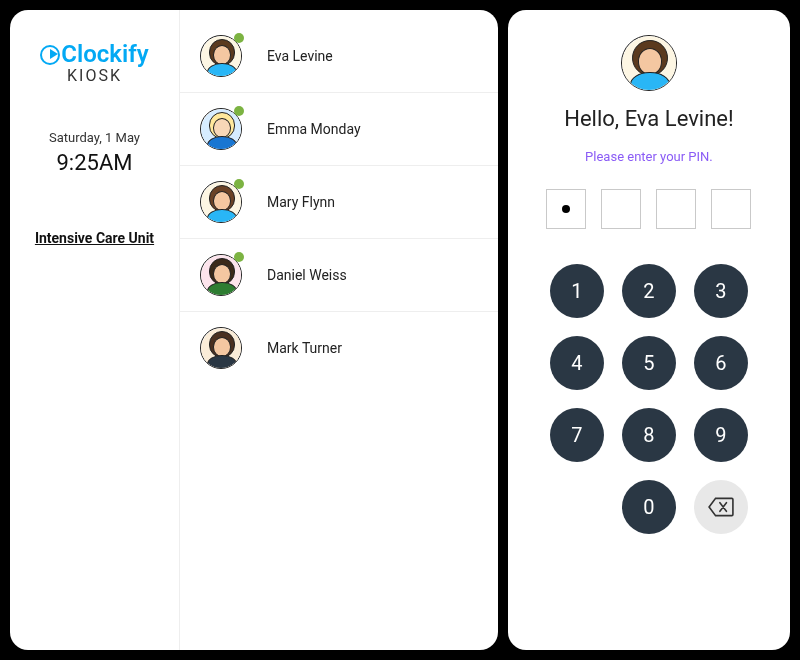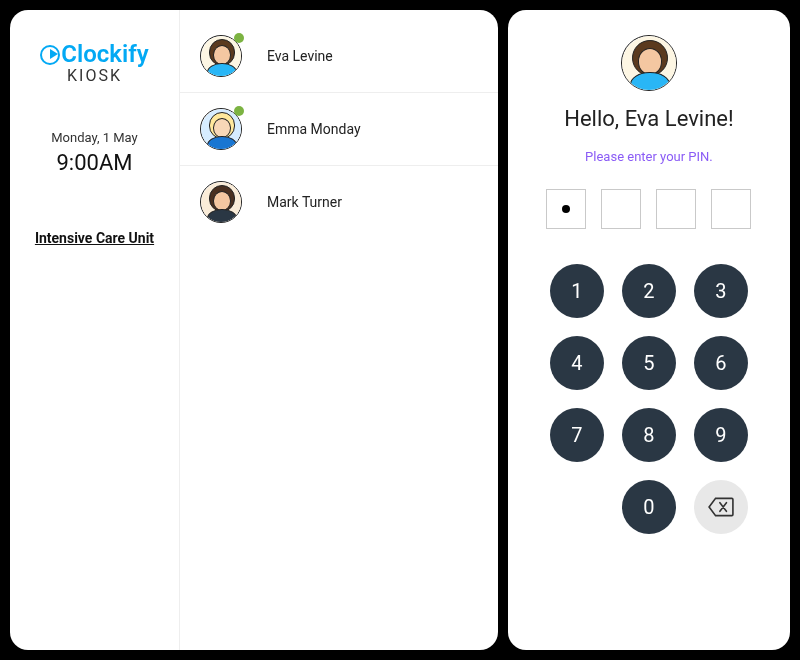--- a/index.html
+++ b/index.html
@@ -198,22 +198,22 @@
 <body>
 
 <div class="panel left-panel">
   <div class="sidebar">
     <div class="logo">
       <span class="logo-text">
         <span class="logo-clock"></span><span>Clockify</span>
       </span>
       <div class="logo-sub">KIOSK</div>
     </div>
-    <div class="date">Monday, 1 May</div>
-    <div class="time">9:00AM</div>
+    <div class="date">Saturday, 1 May</div>
+    <div class="time">9:25AM</div>
     <div class="unit">Intensive Care Unit</div>
   </div>
   <div class="list" id="employee-list">
       <div class="list-item">
         <div class="avatar">
           <div class="avatar-inner">
             <div class="face bg-cream" style="width: 42px; height: 42px; border-radius: 50%; position: relative; overflow: hidden;">
               <div style="position: absolute; top: 3.36px; left: 7.56px; width: 26.88px; height: 26.88px; background: rgb(91, 58, 30); border-radius: 50%; border: 1px solid rgb(34, 34, 34);"></div>
               <div style="position: absolute; top: 9.24px; left: 11.76px; width: 18.48px; height: 20.16px; background: rgb(244, 199, 161); border-radius: 50%; border: 1px solid rgb(34, 34, 34);"></div>
               <div style="position: absolute; bottom: -4.2px; left: 6.3px; width: 29.4px; height: 18.9px; background: rgb(41, 182, 246); border-radius: 50% 50% 0px 0px; border: 1px solid rgb(34, 34, 34);"></div>
@@ -228,20 +228,46 @@
           <div class="avatar-inner">
             <div class="face bg-blue" style="width: 42px; height: 42px; border-radius: 50%; position: relative; overflow: hidden;">
               <div style="position: absolute; top: 3.36px; left: 7.56px; width: 26.88px; height: 26.88px; background: rgb(255, 232, 156); border-radius: 50%; border: 1px solid rgb(34, 34, 34);"></div>
               <div style="position: absolute; top: 9.24px; left: 11.76px; width: 18.48px; height: 20.16px; background: rgb(247, 215, 183); border-radius: 50%; border: 1px solid rgb(34, 34, 34);"></div>
               <div style="position: absolute; bottom: -4.2px; left: 6.3px; width: 29.4px; height: 18.9px; background: rgb(25, 118, 210); border-radius: 50% 50% 0px 0px; border: 1px solid rgb(34, 34, 34);"></div>
             </div>
           </div>
           <div class="status-dot dot-green"></div>
         </div>
         <div class="list-name">Emma Monday</div>
+      </div>
+      <div class="list-item">
+        <div class="avatar">
+          <div class="avatar-inner">
+            <div class="face bg-cream" style="width: 42px; height: 42px; border-radius: 50%; position: relative; overflow: hidden;">
+              <div style="position: absolute; top: 3.36px; left: 7.56px; width: 26.88px; height: 26.88px; background: rgb(107, 66, 38); border-radius: 50%; border: 1px solid rgb(34, 34, 34);"></div>
+              <div style="position: absolute; top: 9.24px; left: 11.76px; width: 18.48px; height: 20.16px; background: rgb(244, 199, 161); border-radius: 50%; border: 1px solid rgb(34, 34, 34);"></div>
+              <div style="position: absolute; bottom: -4.2px; left: 6.3px; width: 29.4px; height: 18.9px; background: rgb(41, 182, 246); border-radius: 50% 50% 0px 0px; border: 1px solid rgb(34, 34, 34);"></div>
+            </div>
+          </div>
+          <div class="status-dot dot-green"></div>
+        </div>
+        <div class="list-name">Mary Flynn</div>
+      </div>
+      <div class="list-item">
+        <div class="avatar">
+          <div class="avatar-inner">
+            <div class="face bg-pink" style="width: 42px; height: 42px; border-radius: 50%; position: relative; overflow: hidden;">
+              <div style="position: absolute; top: 3.36px; left: 7.56px; width: 26.88px; height: 26.88px; background: rgb(59, 42, 26); border-radius: 50%; border: 1px solid rgb(34, 34, 34);"></div>
+              <div style="position: absolute; top: 9.24px; left: 11.76px; width: 18.48px; height: 20.16px; background: rgb(244, 199, 161); border-radius: 50%; border: 1px solid rgb(34, 34, 34);"></div>
+              <div style="position: absolute; bottom: -4.2px; left: 6.3px; width: 29.4px; height: 18.9px; background: rgb(46, 125, 50); border-radius: 50% 50% 0px 0px; border: 1px solid rgb(34, 34, 34);"></div>
+            </div>
+          </div>
+          <div class="status-dot dot-green"></div>
+        </div>
+        <div class="list-name">Daniel Weiss</div>
       </div>
       <div class="list-item">
         <div class="avatar">
           <div class="avatar-inner">
             <div class="face bg-tan" style="width: 42px; height: 42px; border-radius: 50%; position: relative; overflow: hidden;">
               <div style="position: absolute; top: 3.36px; left: 7.56px; width: 26.88px; height: 26.88px; background: rgb(74, 48, 32); border-radius: 50%; border: 1px solid rgb(34, 34, 34);"></div>
               <div style="position: absolute; top: 9.24px; left: 11.76px; width: 18.48px; height: 20.16px; background: rgb(244, 199, 161); border-radius: 50%; border: 1px solid rgb(34, 34, 34);"></div>
               <div style="position: absolute; bottom: -4.2px; left: 6.3px; width: 29.4px; height: 18.9px; background: rgb(42, 55, 68); border-radius: 50% 50% 0px 0px; border: 1px solid rgb(34, 34, 34);"></div>
             </div>
           </div>

